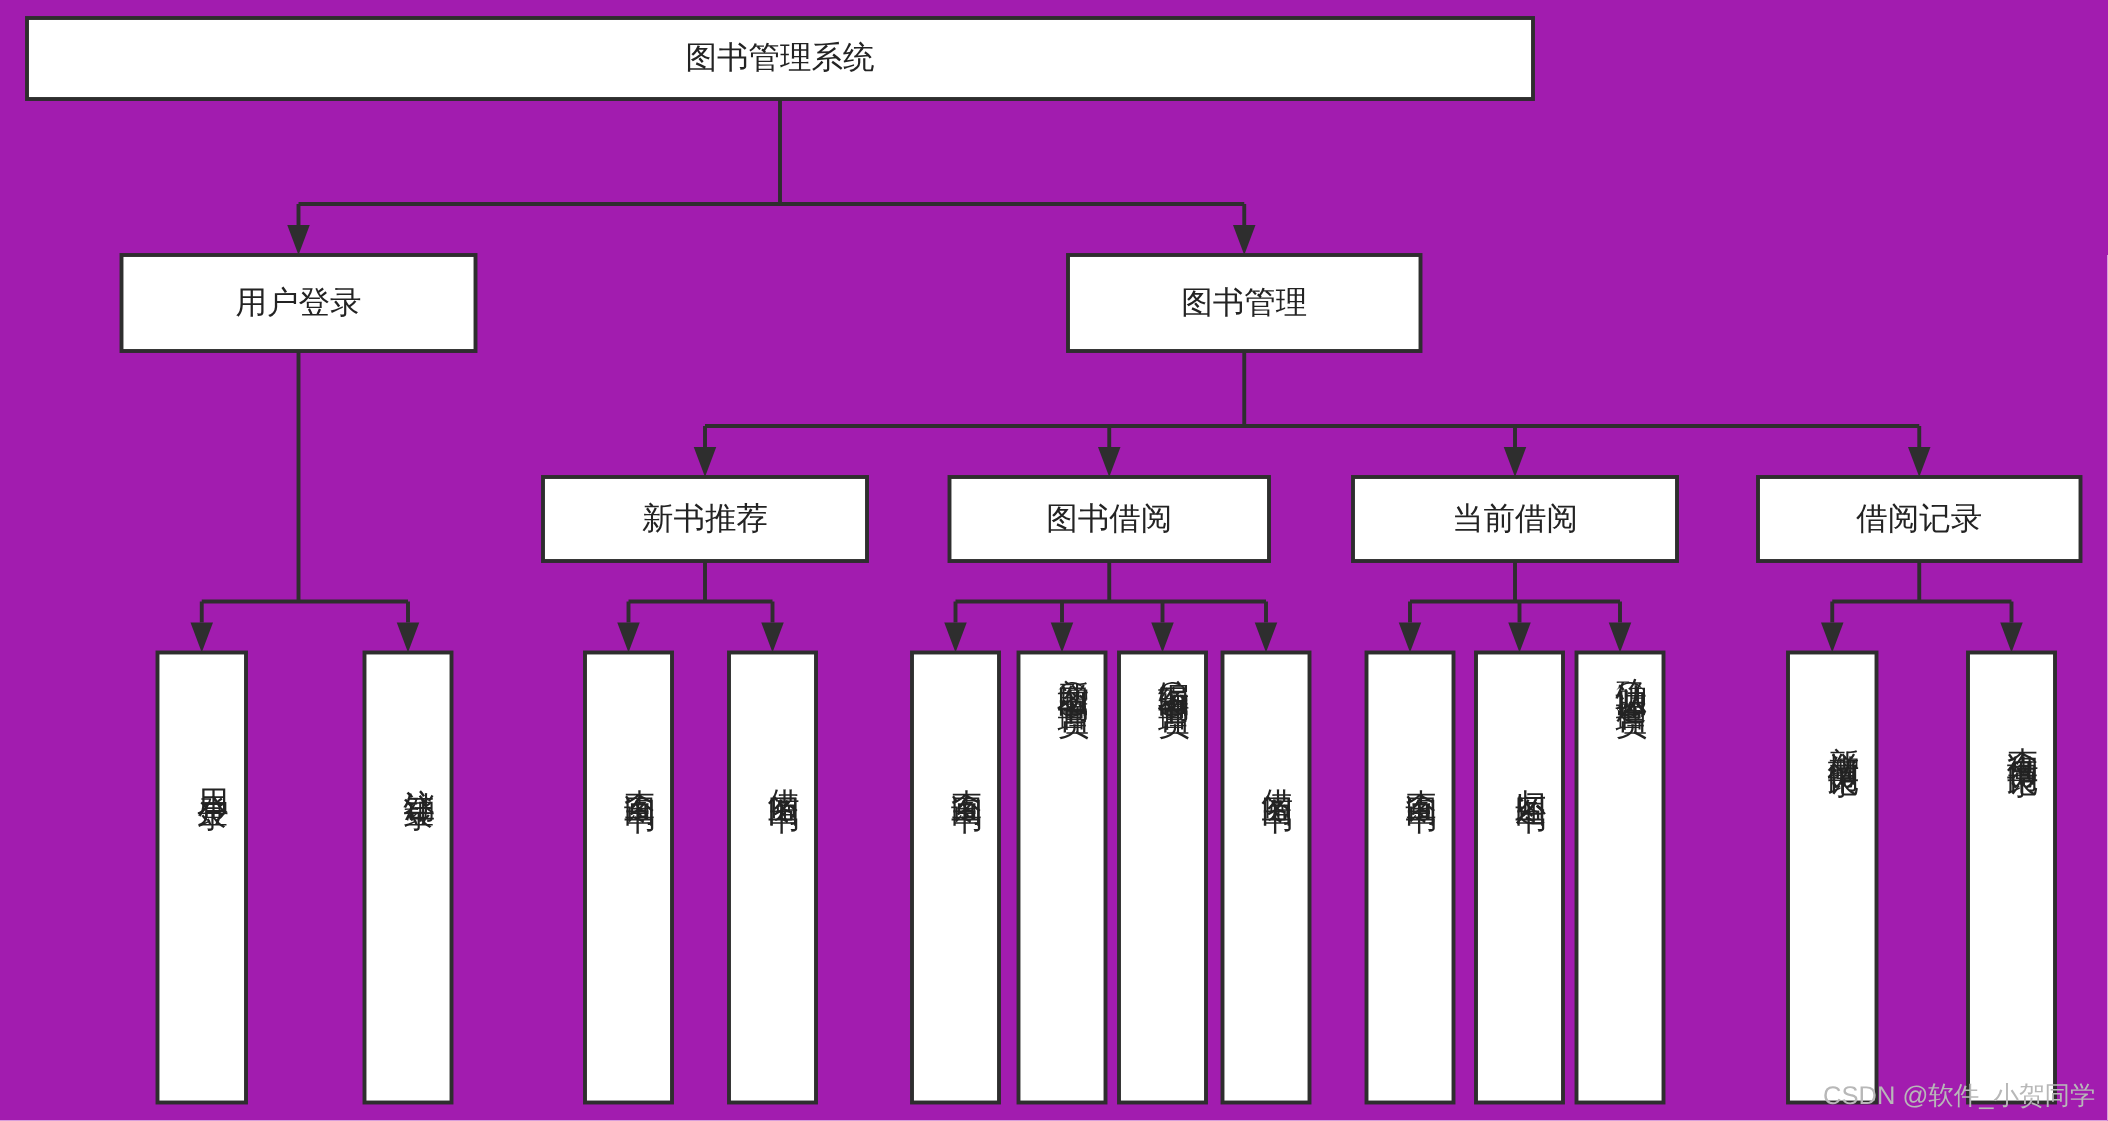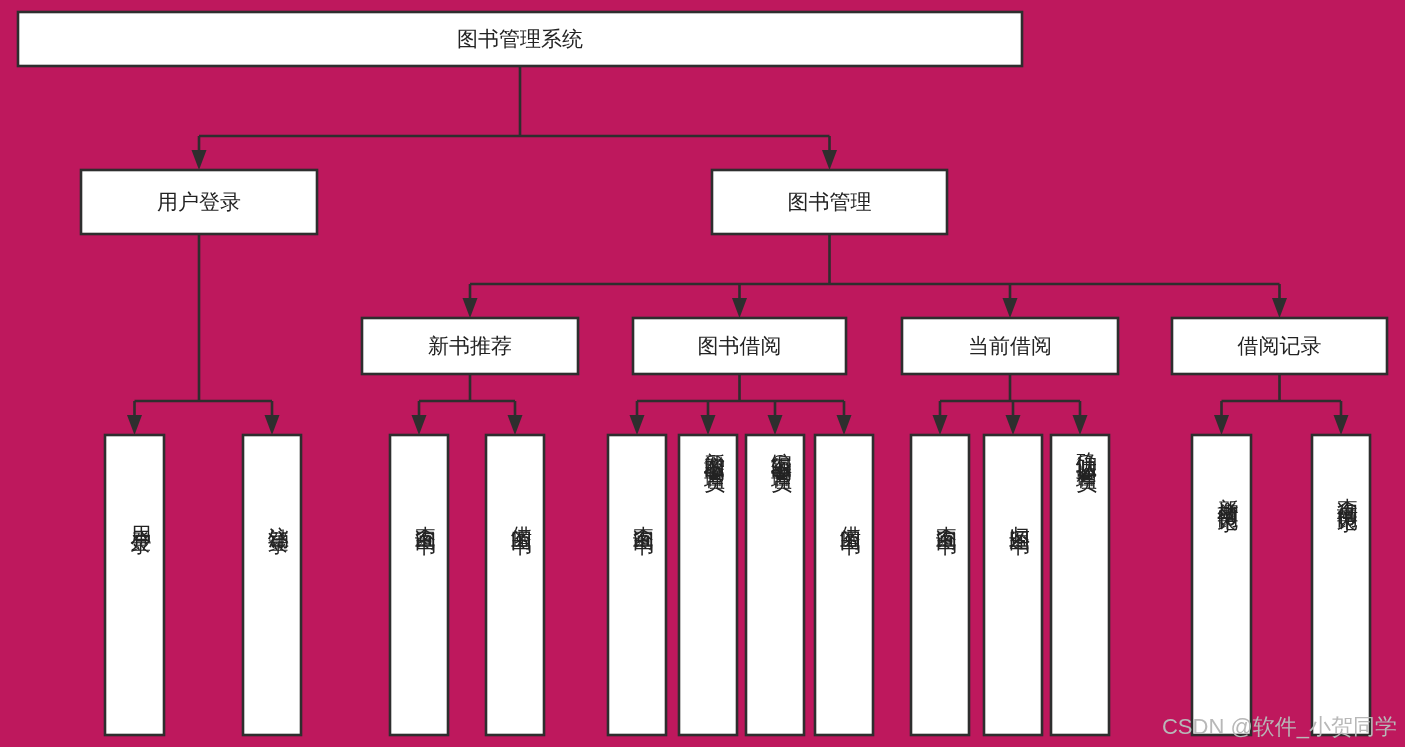--- a/index.html
+++ b/index.html
@@ -8,21 +8,21 @@
     padding: 0;
     background: #ffffff;
   }
   body {
     font-family: "Liberation Sans", "DejaVu Sans", sans-serif;
   }
   #diagram-root {
     position: relative;
     width: 1405px;
     height: 747px;
-    background: #be185d;
+    background: #a21caf;
     overflow: hidden;
   }
   svg#tree-svg {
     position: absolute;
     top: 0;
     left: 0;
     width: 1405px;
     height: 747px;
     display: block;
   }
@@ -54,21 +54,21 @@
     fill: #232323;
     text-anchor: middle;
     writing-mode: vertical-rl;
     letter-spacing: 3px;
   }
   .watermark-text {
     position: absolute;
     right: 8px;
     bottom: 5px;
     font-family: "Liberation Sans", "DejaVu Sans", sans-serif;
-    font-size: 22px;
+    font-size: 17px;
     color: #b8b8b8;
     white-space: nowrap;
     user-select: none;
     text-align: right;
   }
 </style>
 </head>
 <body>
 
 <div id="diagram-root">

